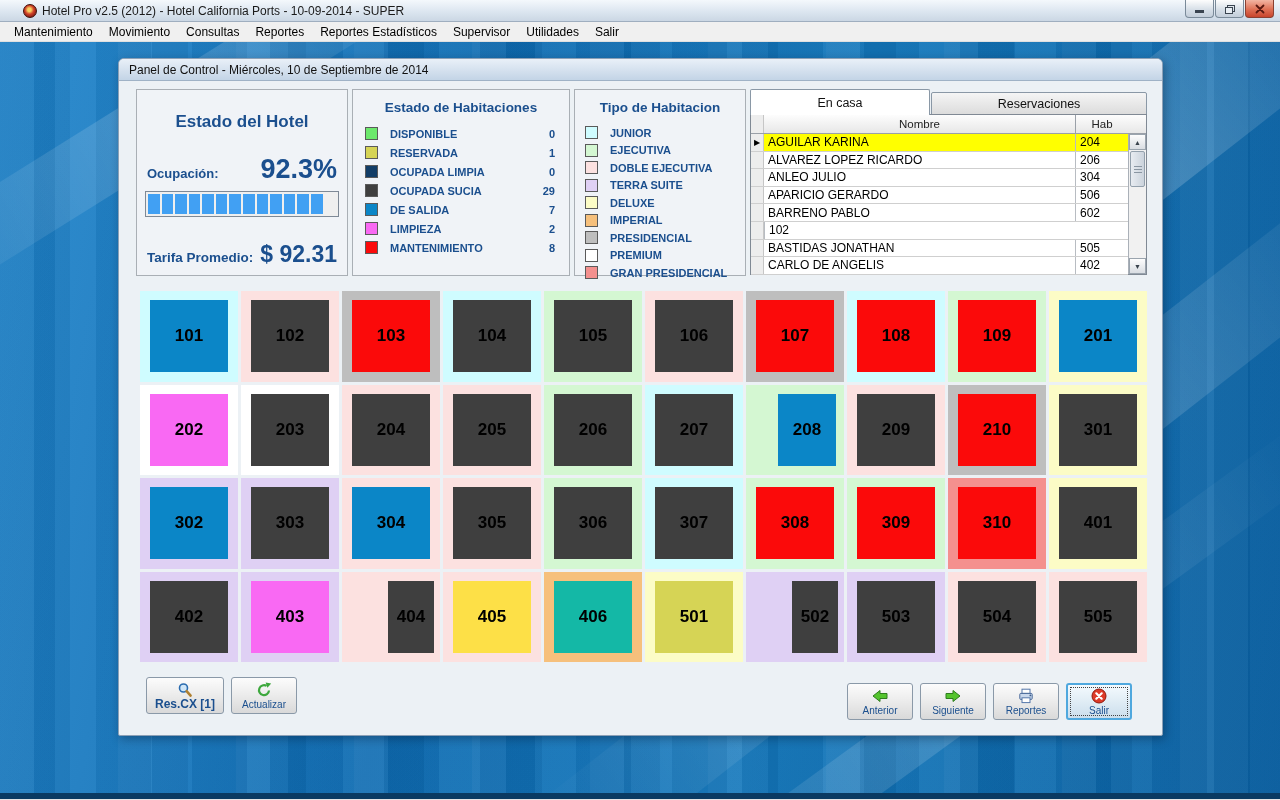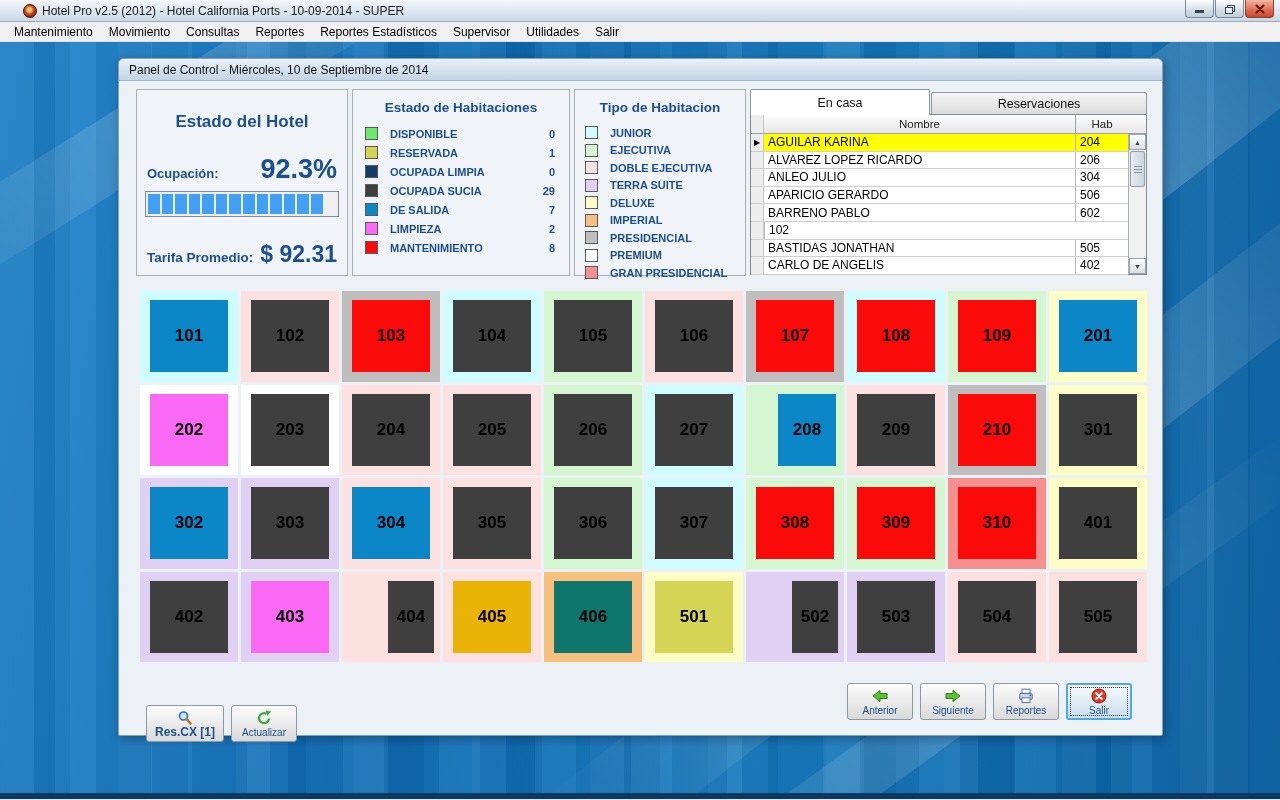--- a/index.html
+++ b/index.html
@@ -89,21 +89,21 @@
   .sb-thumb i { display:block; width:8px; height:1px; background:#8A96A2; }
   .sb-track { flex:1; }
 
   
   .room-grid { position:absolute; left:21px; top:210px; width:1007px; height:371px; display:grid; grid-template-columns:repeat(10,1fr); grid-template-rows:repeat(4,1fr); gap:3px; }
   .room-cell { position:relative; display:flex; align-items:center; justify-content:center; cursor:pointer; }
   .room-inner { width:79%; height:80%; display:flex; align-items:center; justify-content:center; }
   .room-num { font-size:17px; font-weight:bold; color:#000; }
 
   
-  .footer-left { position:absolute; left:27px; top:624px; display:flex; gap:7px; }
+  .footer-left { position:absolute; left:27px; top:596px; display:flex; gap:7px; }
   .footer-right { position:absolute; right:30px; top:602px; display:flex; gap:7px; }
   .fbtn { min-width:66px; height:37px; border:1px solid #8A99A8; border-radius:3px; background:linear-gradient(#FCFCFC,#EDEDED 45%,#D9D9D9); display:flex; flex-direction:column; align-items:center; justify-content:center; gap:1px; padding:2px 8px; cursor:pointer; }
   .fbtn .ficon { height:16px; display:flex; align-items:center; justify-content:center; }
   .fbtn .flabel { font-size:10px; color:#1B4F8E; line-height:11px; }
   .fbtn.bold .flabel { font-weight:bold; font-size:12px; }
   .fbtn.focused { border:2px solid #4FA8DE; outline:1px dotted #444; outline-offset:-5px; background:linear-gradient(#F4FAFE,#E2EEF6 45%,#CBDEEC); }
 </style>
 </head>
 <body>
 
@@ -491,26 +491,26 @@
               <div class="room-inner" style="background: rgb(249, 105, 243);">
                 <span class="room-num">403</span>
               </div>
             </div>
             <div class="room-cell" style="background: rgb(252, 225, 224); padding-left: 40px;">
               <div class="room-inner" style="background: rgb(63, 63, 63);">
                 <span class="room-num">404</span>
               </div>
             </div>
             <div class="room-cell" style="background: rgb(252, 225, 224);">
-              <div class="room-inner" style="background: #eab308;">
+              <div class="room-inner" style="background: #fde047;">
                 <span class="room-num">405</span>
               </div>
             </div>
             <div class="room-cell" style="background: rgb(246, 192, 124);">
-              <div class="room-inner" style="background: #0f766e;">
+              <div class="room-inner" style="background: #14b8a6;">
                 <span class="room-num">406</span>
               </div>
             </div>
             <div class="room-cell" style="background: rgb(252, 252, 198);">
               <div class="room-inner" style="background: rgb(214, 212, 85);">
                 <span class="room-num">501</span>
               </div>
             </div>
             <div class="room-cell" style="background: rgb(223, 208, 244); padding-left: 40px;">
               <div class="room-inner" style="background: rgb(63, 63, 63);">

